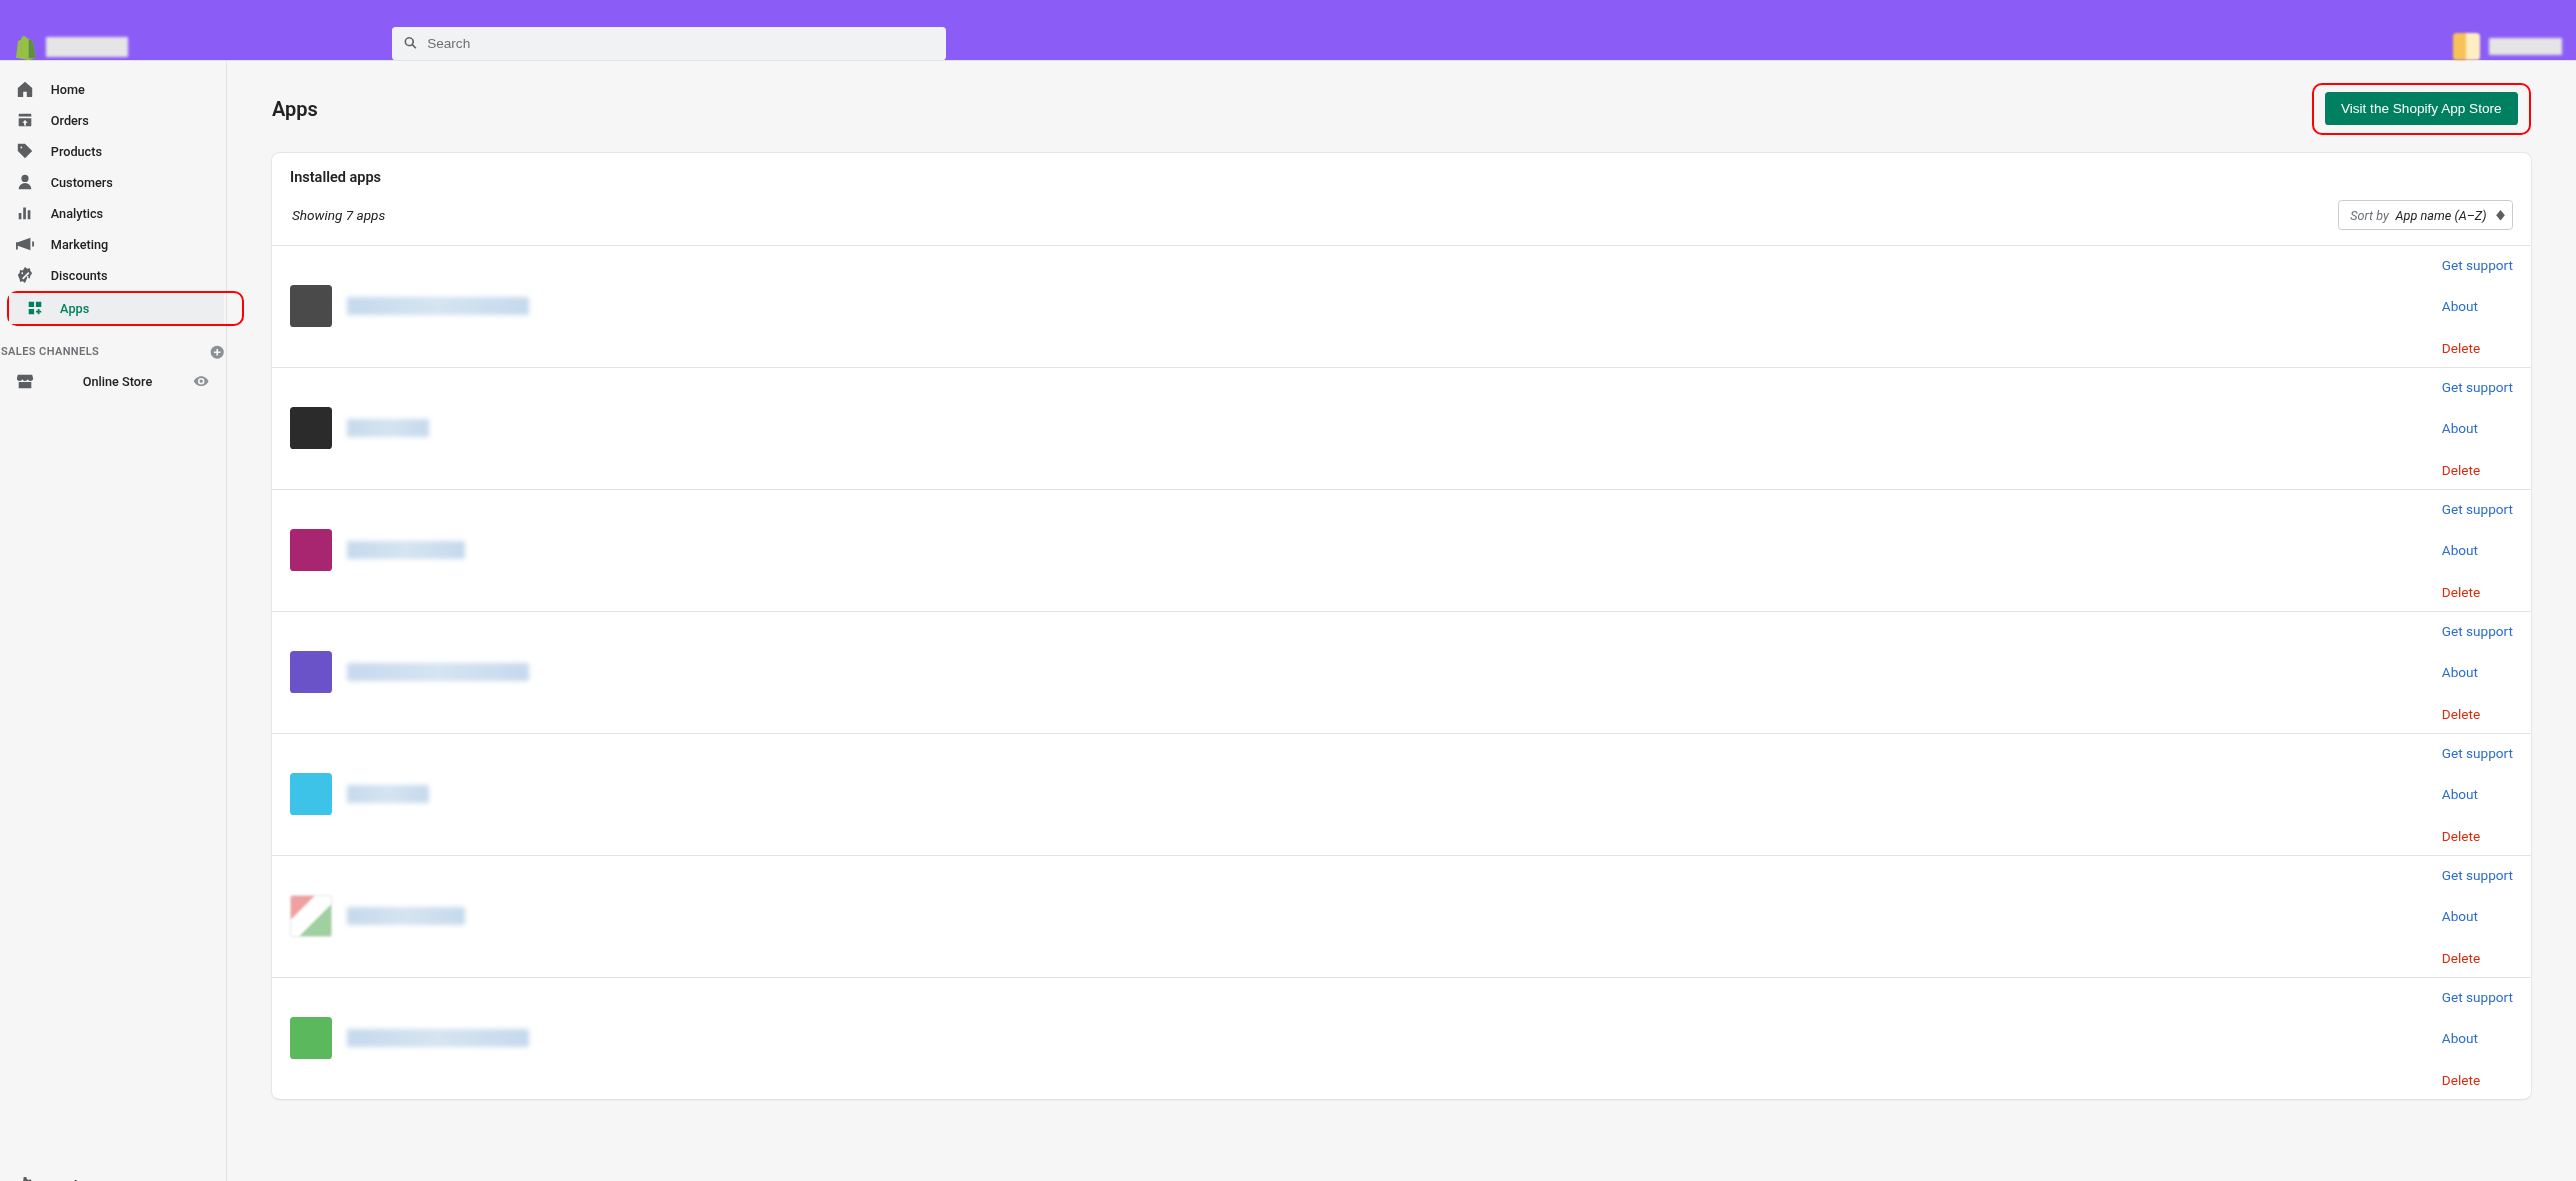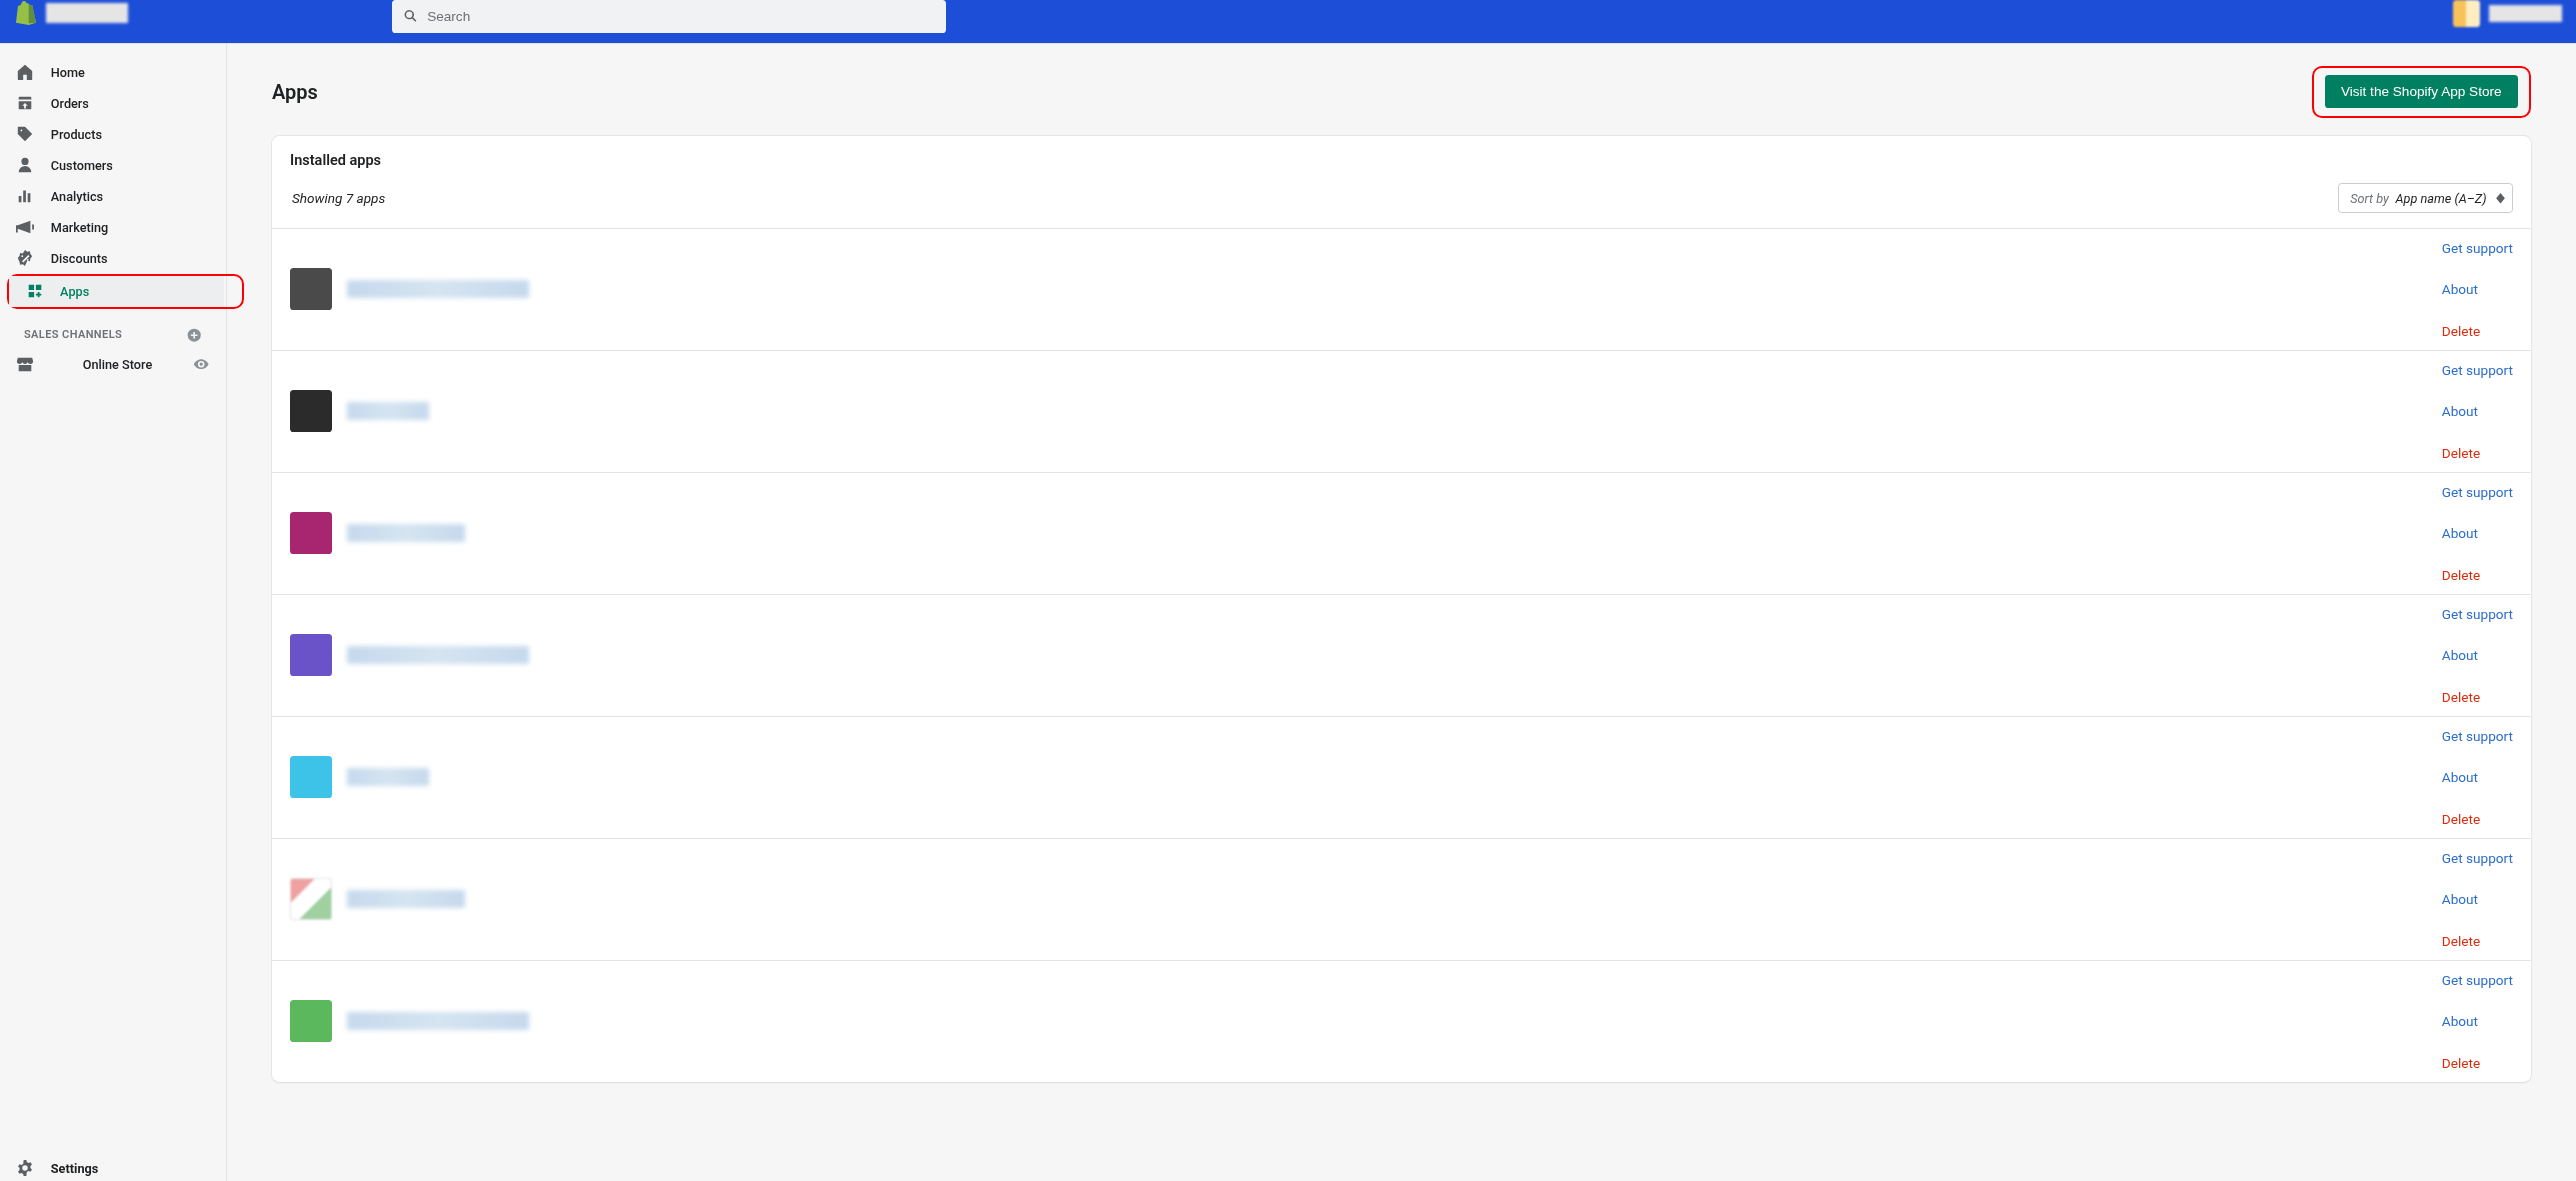--- a/index.html
+++ b/index.html
@@ -3,24 +3,24 @@
 <meta charset="utf-8">
 <style>
   * { box-sizing: border-box; margin: 0; padding: 0; }
   body {
     font-family: -apple-system, BlinkMacSystemFont, "Segoe UI", Roboto, Helvetica, Arial, sans-serif;
     background: #f6f6f7;
     color: #202223;
     font-size: 12.7px;
   }
   .topbar {
-    height: 44px;
-    background: #1d4ed8;
-    display: flex;
-    align-items: flex-start;
+    height: 61px;
+    background: #8b5cf6;
+    display: flex;
+    align-items: flex-end;
     border-bottom: 0.9px solid #e1e3e5;
     padding: 0 14.5px;
   }
   .logo-area {
     display: flex;
     align-items: center;
     width: 213px;
   }
   .shopify-logo {
     width: 22px;
@@ -118,21 +118,21 @@
   }
   .nav-highlight-wrap {
     margin: 0 -7.3px 0 -7.3px;
     padding-right: 18px;
   }
 
   .section-header {
     display: flex;
     justify-content: space-between;
     align-items: center;
-    padding: 0 24px;
+    padding: 0 1px;
     margin-top: 18px;
     font-size: 11px;
     color: #6d7175;
     font-weight: 600;
     letter-spacing: 0.4px;
   }
   .plus-icon {
     width: 16.4px;
     height: 16.4px;
     fill: #8c9196;

